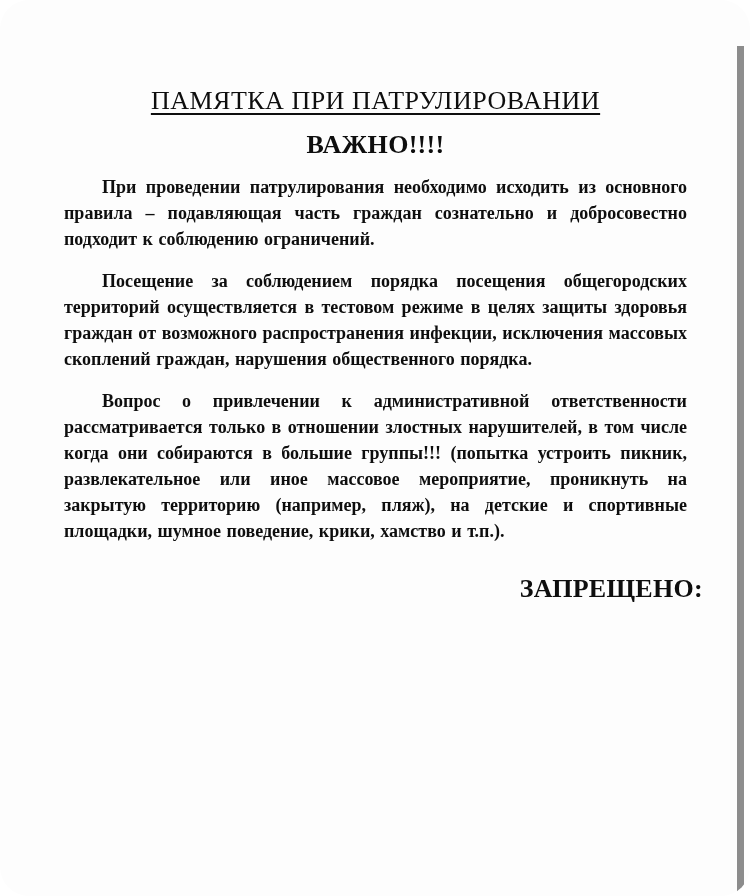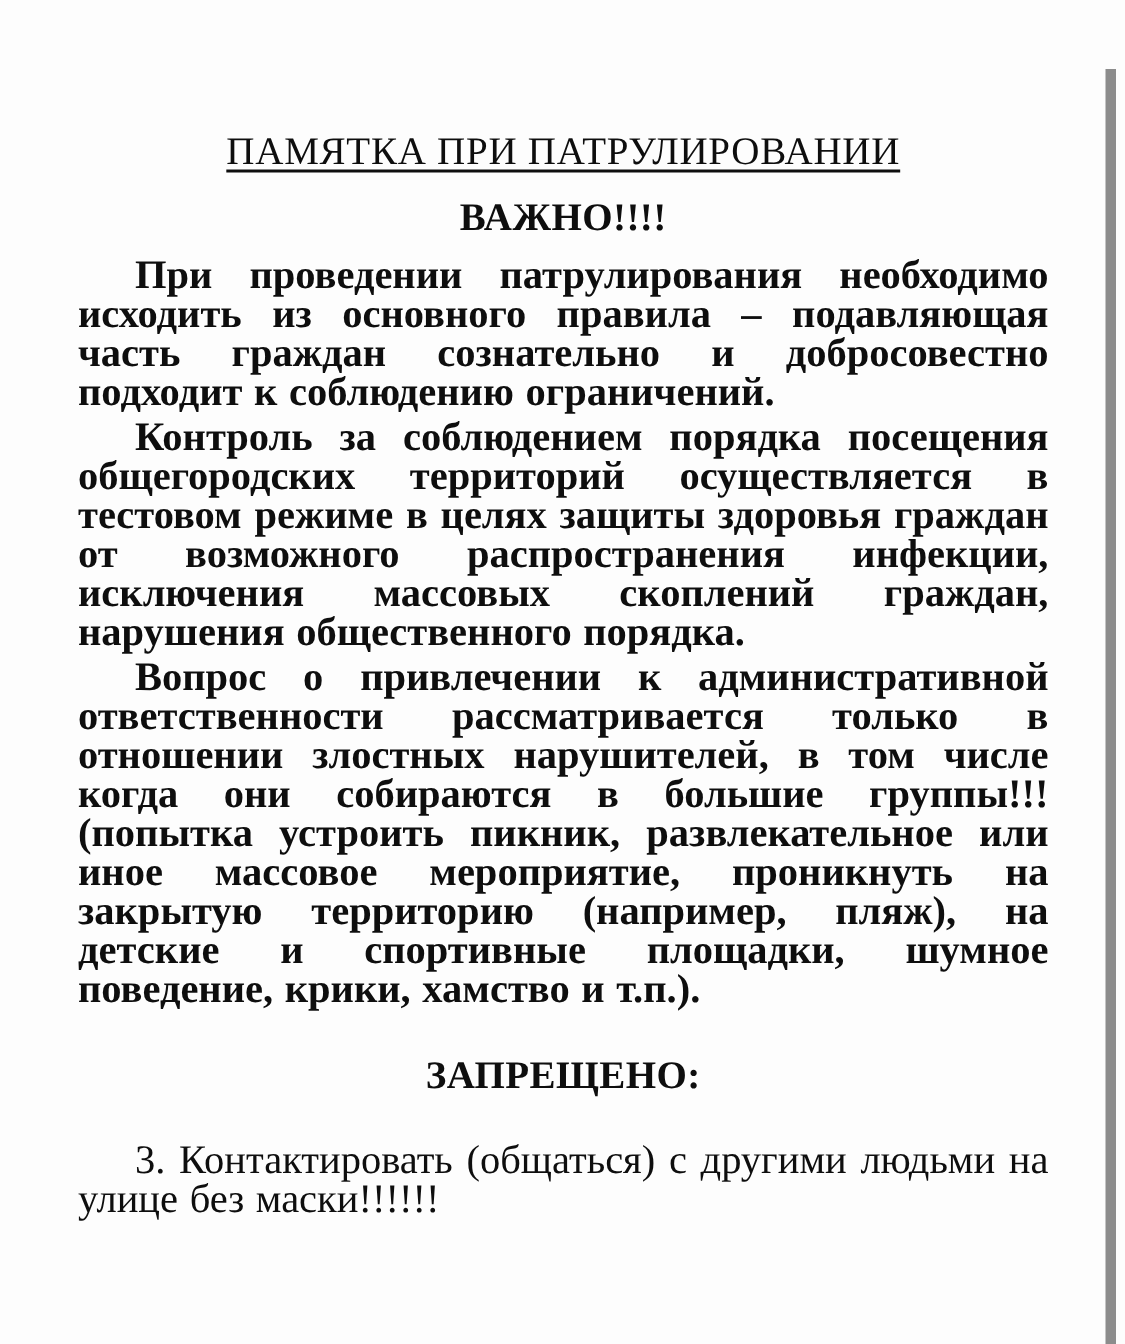--- a/index.html
+++ b/index.html
@@ -10,53 +10,55 @@
   .page {
     position: relative;
     width: 750px;
     height: 896px;
     background: #fdfdfd;
     overflow: hidden;
     box-sizing: border-box;
     padding: 86px 47px 0 48px;
     font-family: "Liberation Serif", "DejaVu Serif", serif;
     color: #0e0e0e;
+    border-radius: 29px;
   }
   .doc-title {
     font-size: 26px;
     font-weight: normal;
     text-align: center;
     text-decoration: underline;
     text-underline-offset: 4px;
     letter-spacing: 0.5px;
     margin: 0 0 16px 0;
     line-height: 30px;
   }
   .section-heading {
     font-size: 26px;
     font-weight: bold;
     text-align: center;
     margin: 0 0 12px 0;
     line-height: 26px;
     letter-spacing: 0.3px;
   }
   .para {
-    font-size: 27px;
+    font-size: 18px;
     line-height: 26px;
     text-align: justify;
     text-indent: 38px;
-    margin: 4px;
+    margin: 16px;
     word-spacing: 1px;
   }
   .para.bold {
     font-weight: bold;
   }
   .prohibited-heading {
     margin-top: 32px;
     margin-bottom: 30px;
+    text-align: right;
   }
   .scrollbar-thumb {
     position: absolute;
     left: 737px;
     top: 46px;
     width: 7px;
     height: 850px;
     background: #8c8c8c;
   }
 </style>
@@ -64,25 +66,24 @@
 <body>
 
 <div class="page">
 
   <h1 class="doc-title">ПАМЯТКА ПРИ ПАТРУЛИРОВАНИИ</h1>
 
   <h2 class="section-heading">ВАЖНО!!!!</h2>
 
   <p class="para bold">При проведении патрулирования необходимо исходить из основного правила – подавляющая часть граждан сознательно и добросовестно подходит к соблюдению ограничений.</p>
 
-  <p class="para bold">Контроль за соблюдением порядка посещения общегородских территорий осуществляется в тестовом режиме в целях защиты здоровья граждан от возможного распространения инфекции, исключения массовых скоплений граждан, нарушения общественного порядка.</p>
+  <p class="para bold">Посещение за соблюдением порядка посещения общегородских территорий осуществляется в тестовом режиме в целях защиты здоровья граждан от возможного распространения инфекции, исключения массовых скоплений граждан, нарушения общественного порядка.</p>
 
   <p class="para bold">Вопрос о привлечении к административной ответственности рассматривается только в отношении злостных нарушителей, в том числе когда они собираются в большие группы!!! (попытка устроить пикник, развлекательное или иное массовое мероприятие, проникнуть на закрытую территорию (например, пляж), на детские и спортивные площадки, шумное поведение, крики, хамство и т.п.).</p>
 
   <h2 class="section-heading prohibited-heading">ЗАПРЕЩЕНО:</h2>
 
 
 
-  <p class="para">3. Контактировать (общаться) с другими людьми на улице без маски!!!!!!</p>
 
   <div class="scrollbar-thumb"></div>
 
 </div>
 
 </body></html>

